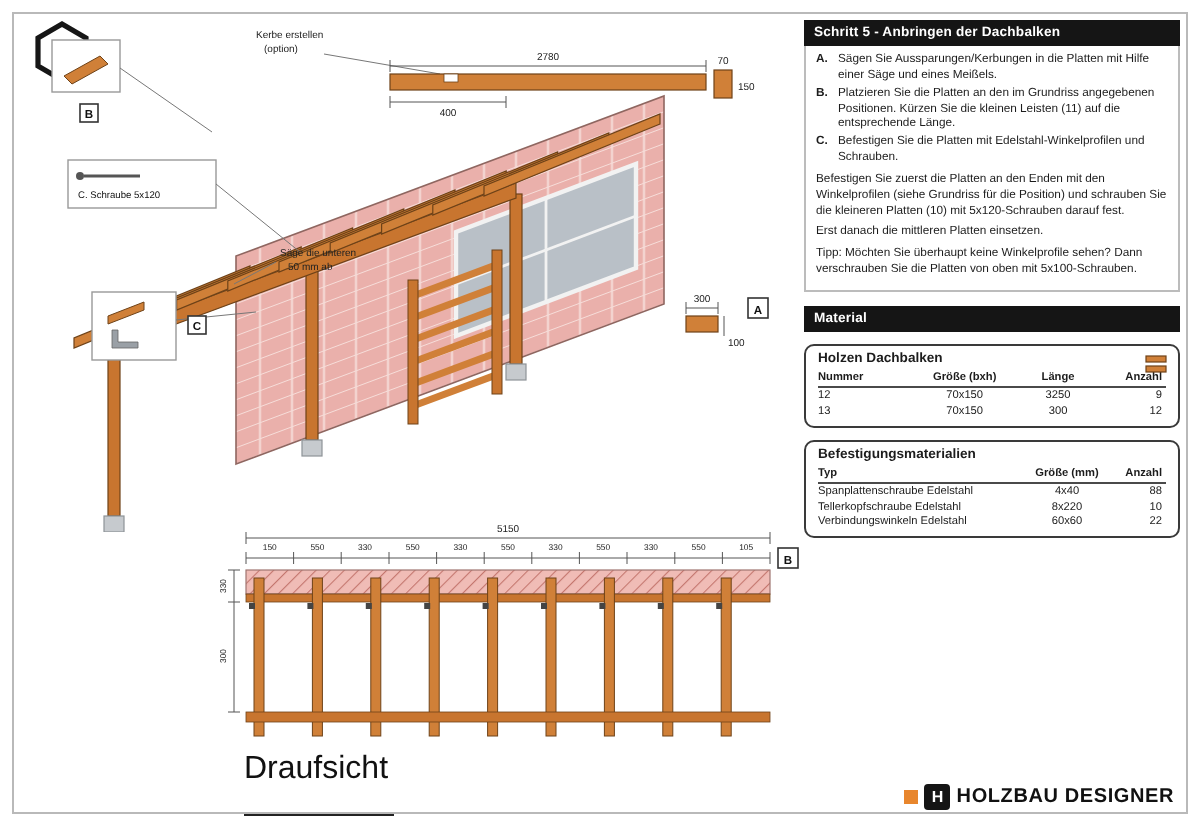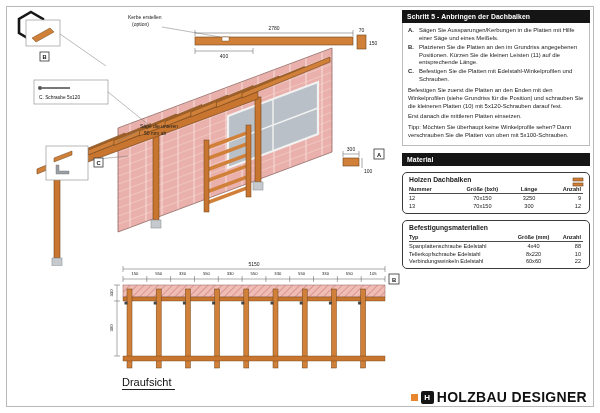--- a/index.html
+++ b/index.html
@@ -30,27 +30,27 @@
   
   .iso-svg { position:absolute; left:10px; top:8px; }
   .plan-svg { position:absolute; left:105px; top:260px; }
   .dim-text { font-size:5px; fill:#222; }
   .dim-line { stroke:#555; stroke-width:.5; }
   .leader { stroke:#777; stroke-width:.5; fill:none; }
   .chip { fill:#fff; stroke:#333; stroke-width:.8; }
   .chip-t { font-size:5.8px; font-weight:bold; fill:#111; }
 
   
-  .plan-label { position:absolute; left:122px; top:376px; font-size:11px; color:#111; border-bottom:1px solid #222; padding:0 3px 1px 0; }
+  .plan-label { position:absolute; left:122px; top:376px; font-size:16px; color:#111; border-bottom:1px solid #222; padding:0 3px 13px 0; }
   .logo-top { position:absolute; left:16px; top:10px; }
   .logo-bottom { position:absolute; right:13px; bottom:8px; display:flex; align-items:center; gap:3px; }
   .logo-orange { width:7px; height:7px; background:#E8862D; }
   .logo-black { width:13px; height:13px; background:#151515; border-radius:2px; color:#fff;
                 font-size:8px; font-weight:bold; text-align:center; line-height:13px; }
-  .logo-name { font-size:14px; font-weight:800; letter-spacing:.3px; color:#111; }
+  .logo-name { font-size:10px; font-weight:800; letter-spacing:.3px; color:#111; }
 </style>
 </head>
 <body>
 
 <div class="sheet-frame"></div>
 
 <svg class="logo-top" width="30" height="32" viewBox="0 0 30 32">
   <polygon points="15,2 27,9 27,23 15,30 3,23 3,9" fill="none" stroke="#161616" stroke-width="2.6"></polygon>
   <text x="15" y="21" text-anchor="middle" font-size="12" font-weight="bold" fill="#161616">H</text>
 </svg>

